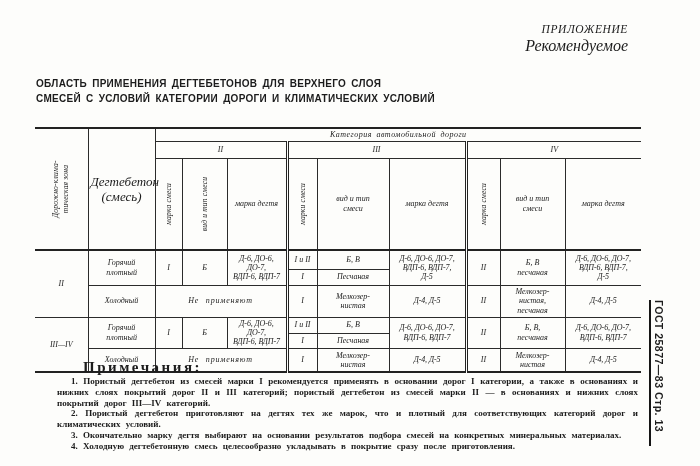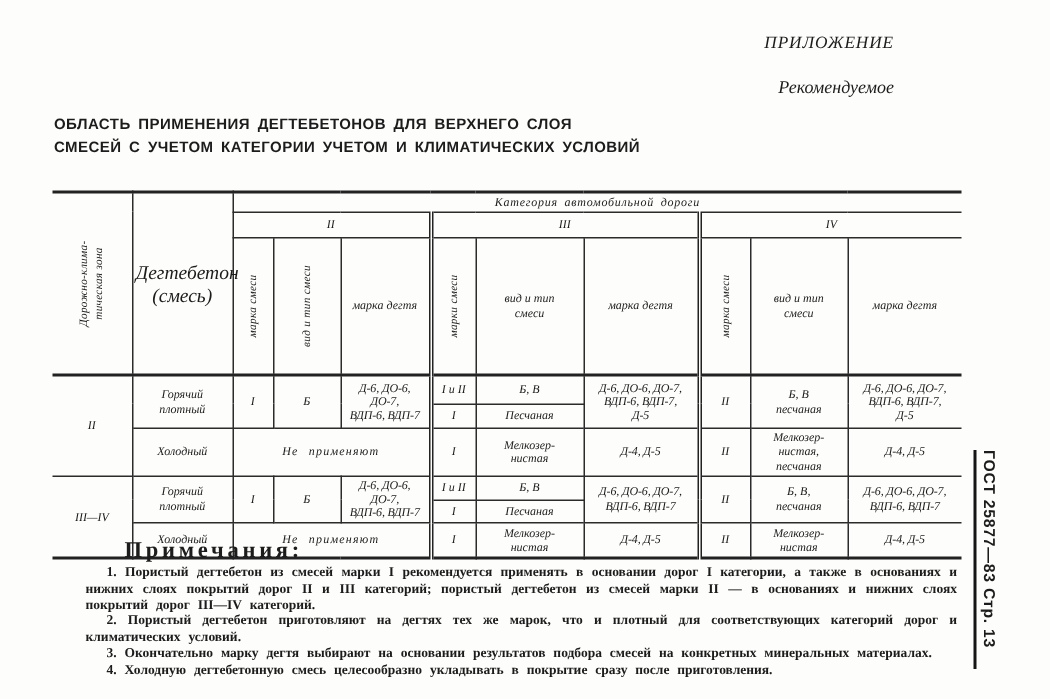--- a/index.html
+++ b/index.html
@@ -2,23 +2,23 @@
 <html><head>
 <meta charset="utf-8">
 <style>
   html,body{margin:0;padding:0;}
   body{
     width:700px;height:466px;position:relative;overflow:hidden;
     background:#fdfdfb;color:#1c1c1c;
     font-family:"Liberation Serif", serif;
   }
   
-  .annex{position:absolute;top:23px;right:104px;text-align:right;font-style:italic;}
+  .annex{position:absolute;top:23px;right:72px;text-align:right;font-style:italic;}
   .annex .a1{font-size:11.5px;letter-spacing:0.6px;}
-  .annex .a2{font-size:12px;margin-top:16px;}
+  .annex .a2{font-size:16px;margin-top:2px;}
   
   .doc-title{
     position:absolute;left:36px;top:77px;width:600px;
     font-family:"Liberation Sans", sans-serif;font-weight:bold;
     font-size:10px;line-height:14.5px;letter-spacing:0.3px;word-spacing:2px;
   }
   
   .tblwrap{position:absolute;left:35px;top:127px;}
   table.main{
     border-collapse:collapse;table-layout:fixed;width:606px;
@@ -67,21 +67,21 @@
 </head>
 <body>
 
 <div class="annex">
   <div class="a1">ПРИЛОЖЕНИЕ</div>
   <div class="a2">Рекомендуемое</div>
 </div>
 
 <div class="doc-title">
   <div>ОБЛАСТЬ ПРИМЕНЕНИЯ ДЕГТЕБЕТОНОВ ДЛЯ ВЕРХНЕГО СЛОЯ</div>
-  <div>СМЕСЕЙ С УЧЕТОМ КАТЕГОРИИ УЧЕТОМ И КЛИМАТИЧЕСКИХ УСЛОВИЙ</div>
+  <div>СМЕСЕЙ С УСЛОВИЙ КАТЕГОРИИ ДОРОГИ И КЛИМАТИЧЕСКИХ УСЛОВИЙ</div>
 </div>
 
 <div class="tblwrap">
 <table class="main">
   <colgroup>
     <col style="width:53px">
         <col style="width:67px">
     <col style="width:27px">
         <col style="width:45px">
         <col style="width:60px">

